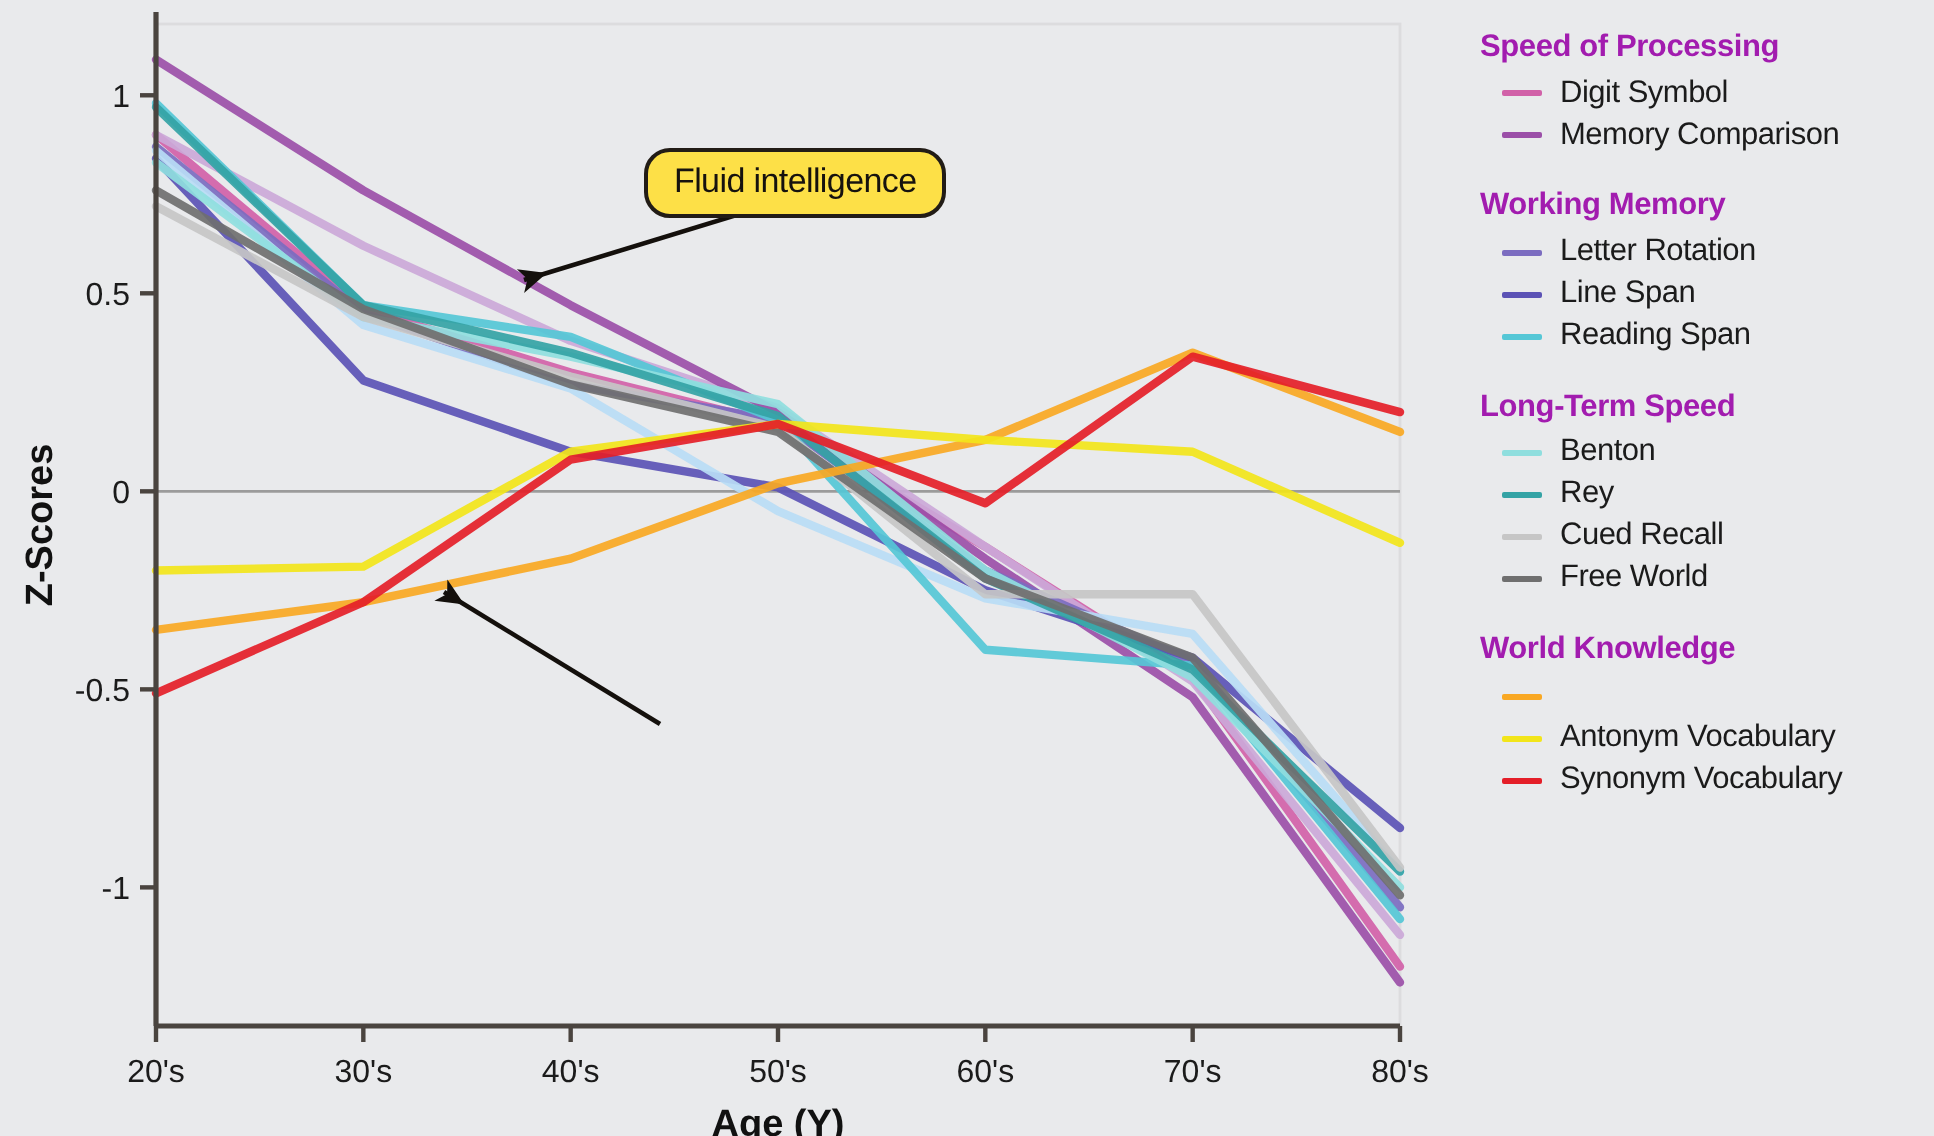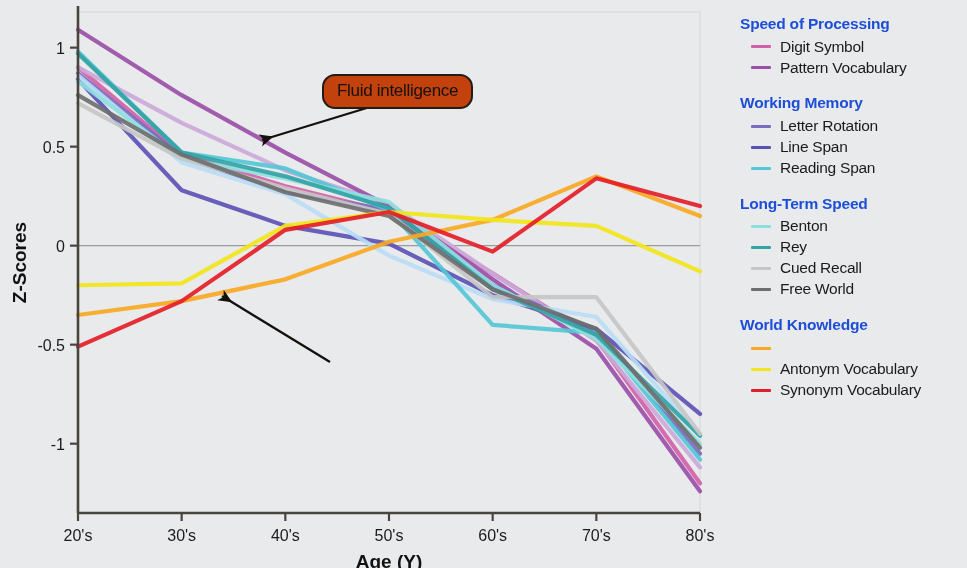--- a/index.html
+++ b/index.html
@@ -42,21 +42,21 @@
     padding: 14px 0 0 22px;
     box-sizing: border-box;
   }
   .legend-group {
     margin-bottom: 15px;
   }
   .legend-group:last-child { margin-bottom: 0; }
   .legend-title {
     font-size: 15.5px;
     font-weight: bold;
-    color: #1d4ed8;
+    color: #a21caf;
     letter-spacing: -0.2px;
     margin-bottom: 3px;
     line-height: 1.25;
     white-space: nowrap;
   }
   .legend-item {
     display: flex;
     align-items: center;
     height: 21px;
     padding-left: 11px;
@@ -74,21 +74,21 @@
     color: #1b1b1b;
     letter-spacing: -0.25px;
     line-height: 1.2;
   }
 
   
   .callout {
     position: absolute;
     border: 2.2px solid #221c16;
     border-radius: 13px;
-    background: #c2410c;
+    background: #fde047;
     padding: 5px 13px 6px 13px;
     font-size: 17px;
     color: #16120e;
     letter-spacing: -0.3px;
     white-space: nowrap;
     line-height: 1.15;
   }
   #callout-fluid { left: 322px; top: 74px; }
   #callout-crystallized { left: 312px; top: 354px; }
 
@@ -173,21 +173,21 @@
 
   <div id="legend-panel">
       <div class="legend-group">
         <div class="legend-title">Speed of Processing</div>
         <div class="legend-item">
           <span class="legend-swatch" style="background: rgb(209, 97, 168);"></span>
           <span class="legend-label">Digit Symbol</span>
         </div>
         <div class="legend-item">
           <span class="legend-swatch" style="background: rgb(155, 79, 168);"></span>
-          <span class="legend-label">Pattern Vocabulary</span>
+          <span class="legend-label">Memory Comparison</span>
         </div>
       </div>
       <div class="legend-group">
         <div class="legend-title">Working Memory</div>
         <div class="legend-item">
           <span class="legend-swatch" style="background: rgb(123, 108, 192);"></span>
           <span class="legend-label">Letter Rotation</span>
         </div>
         <div class="legend-item">
           <span class="legend-swatch" style="background: rgb(91, 82, 181);"></span>

